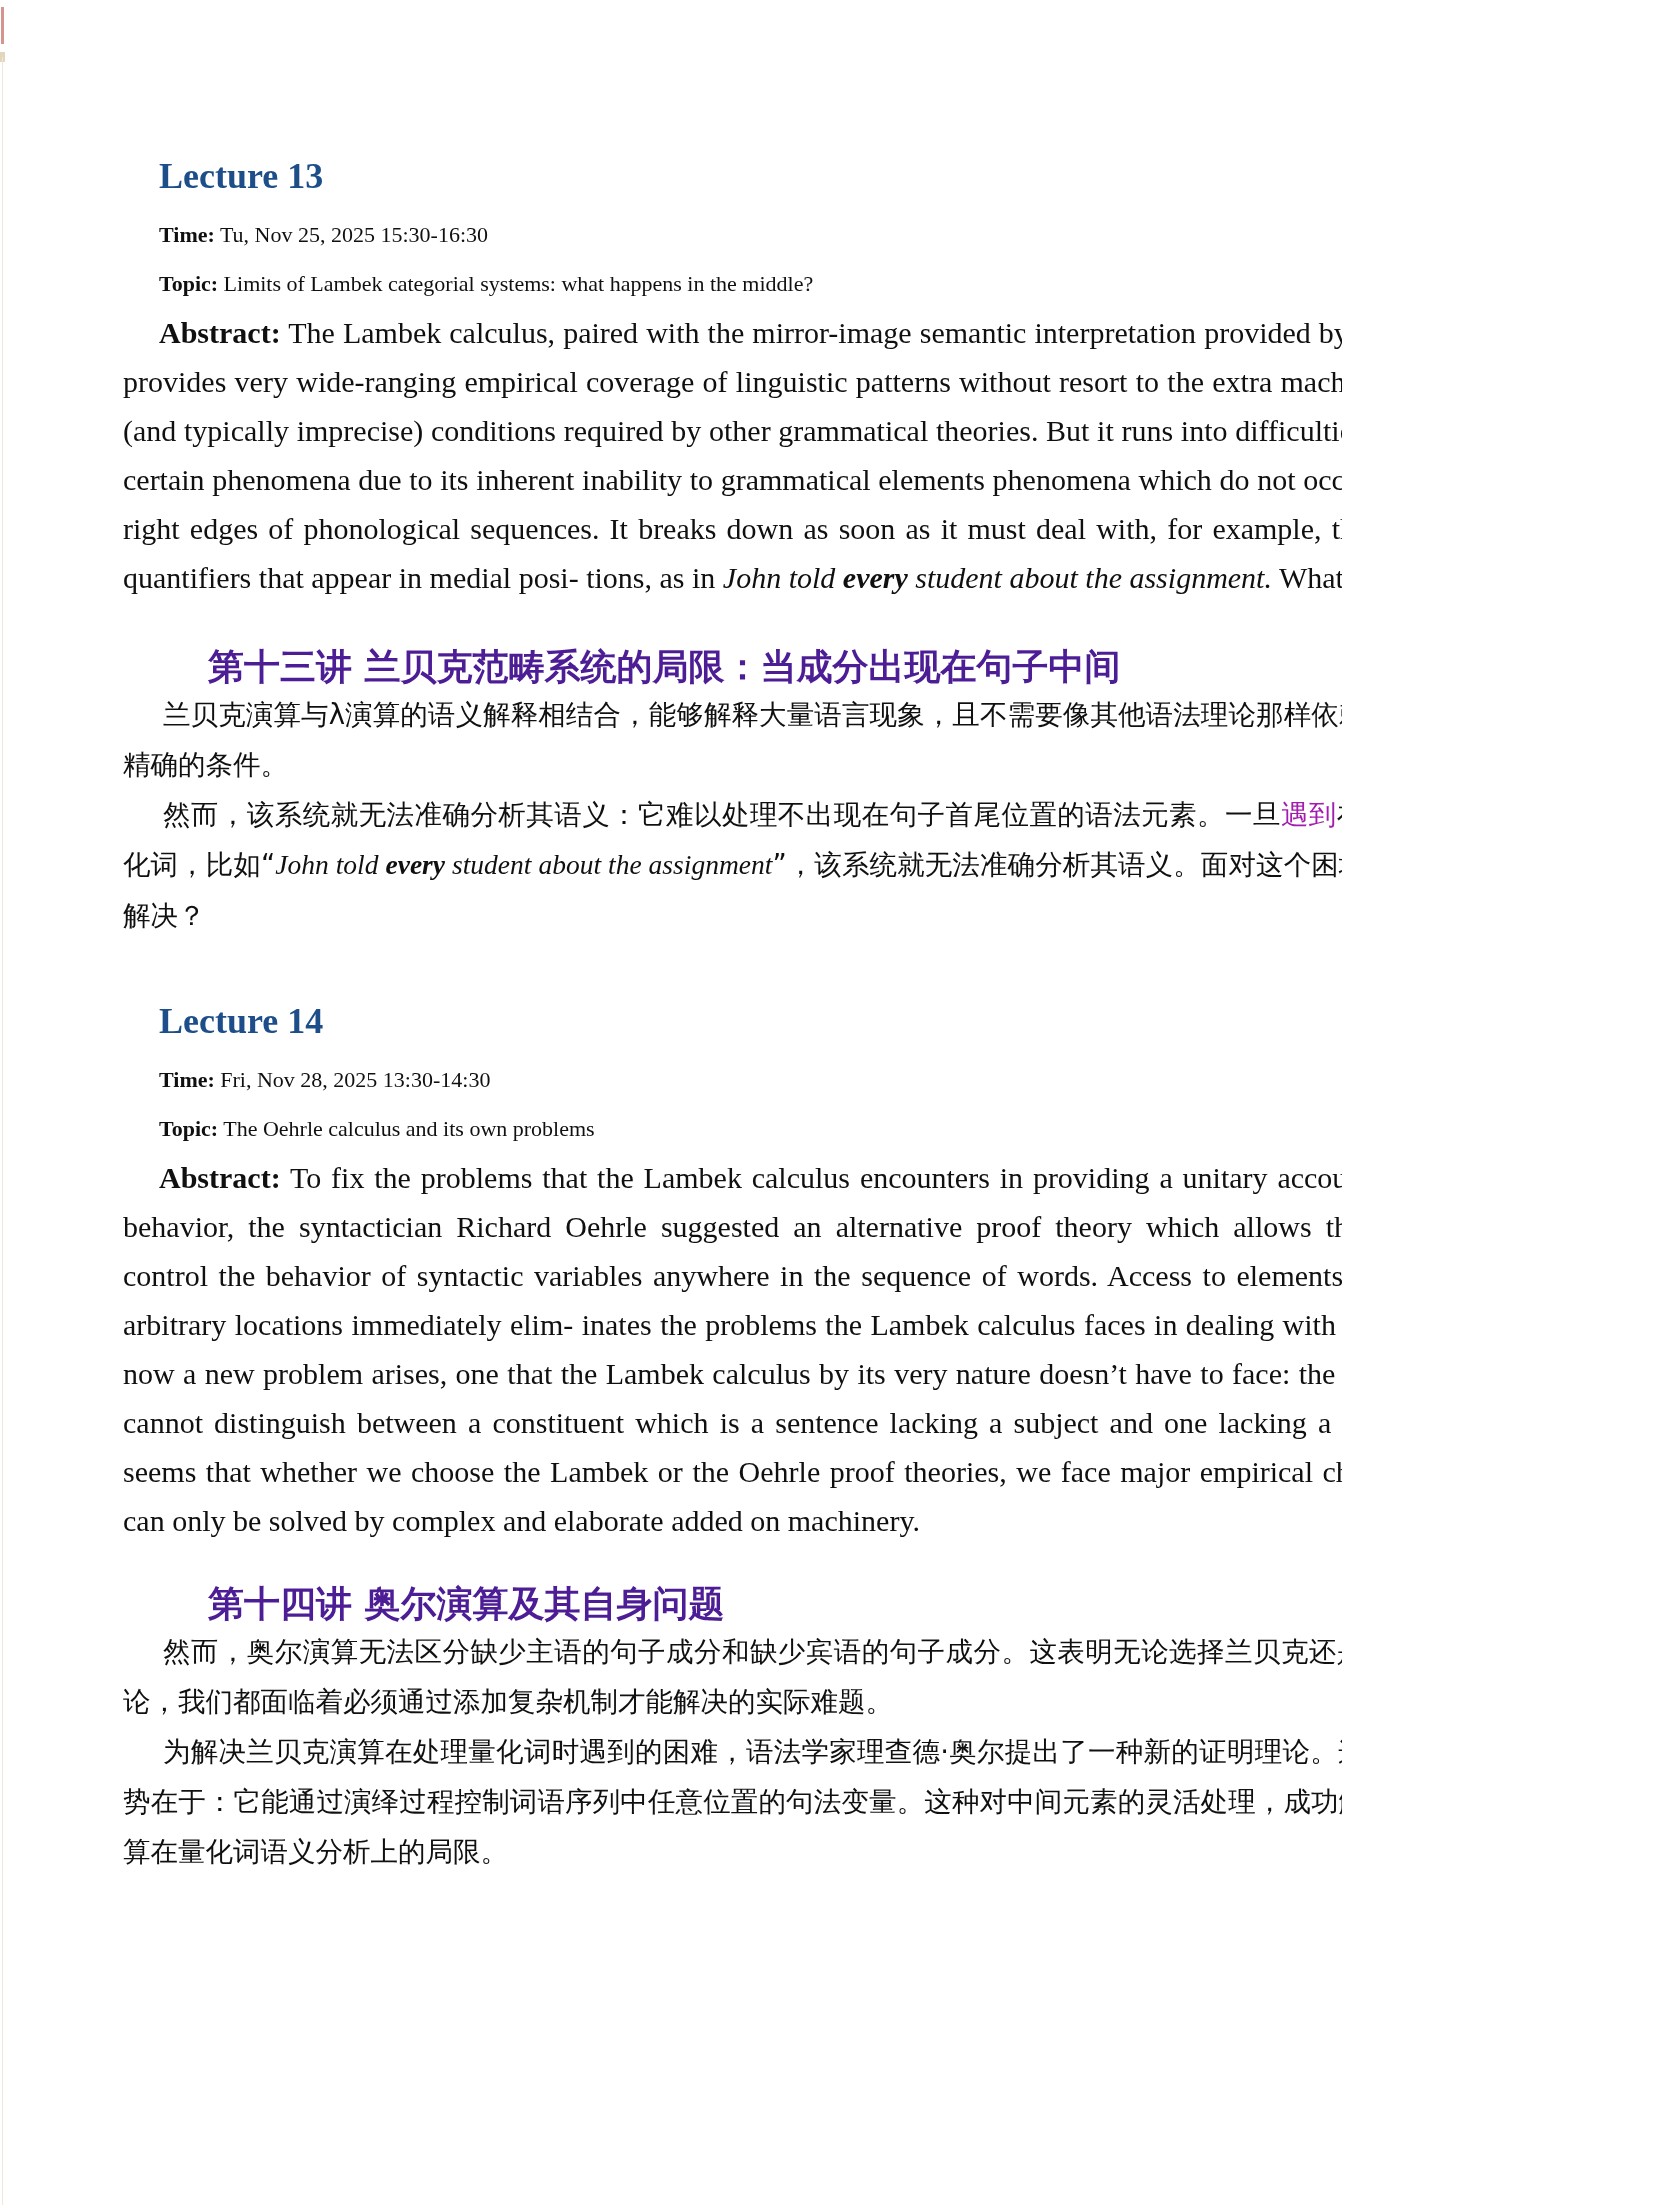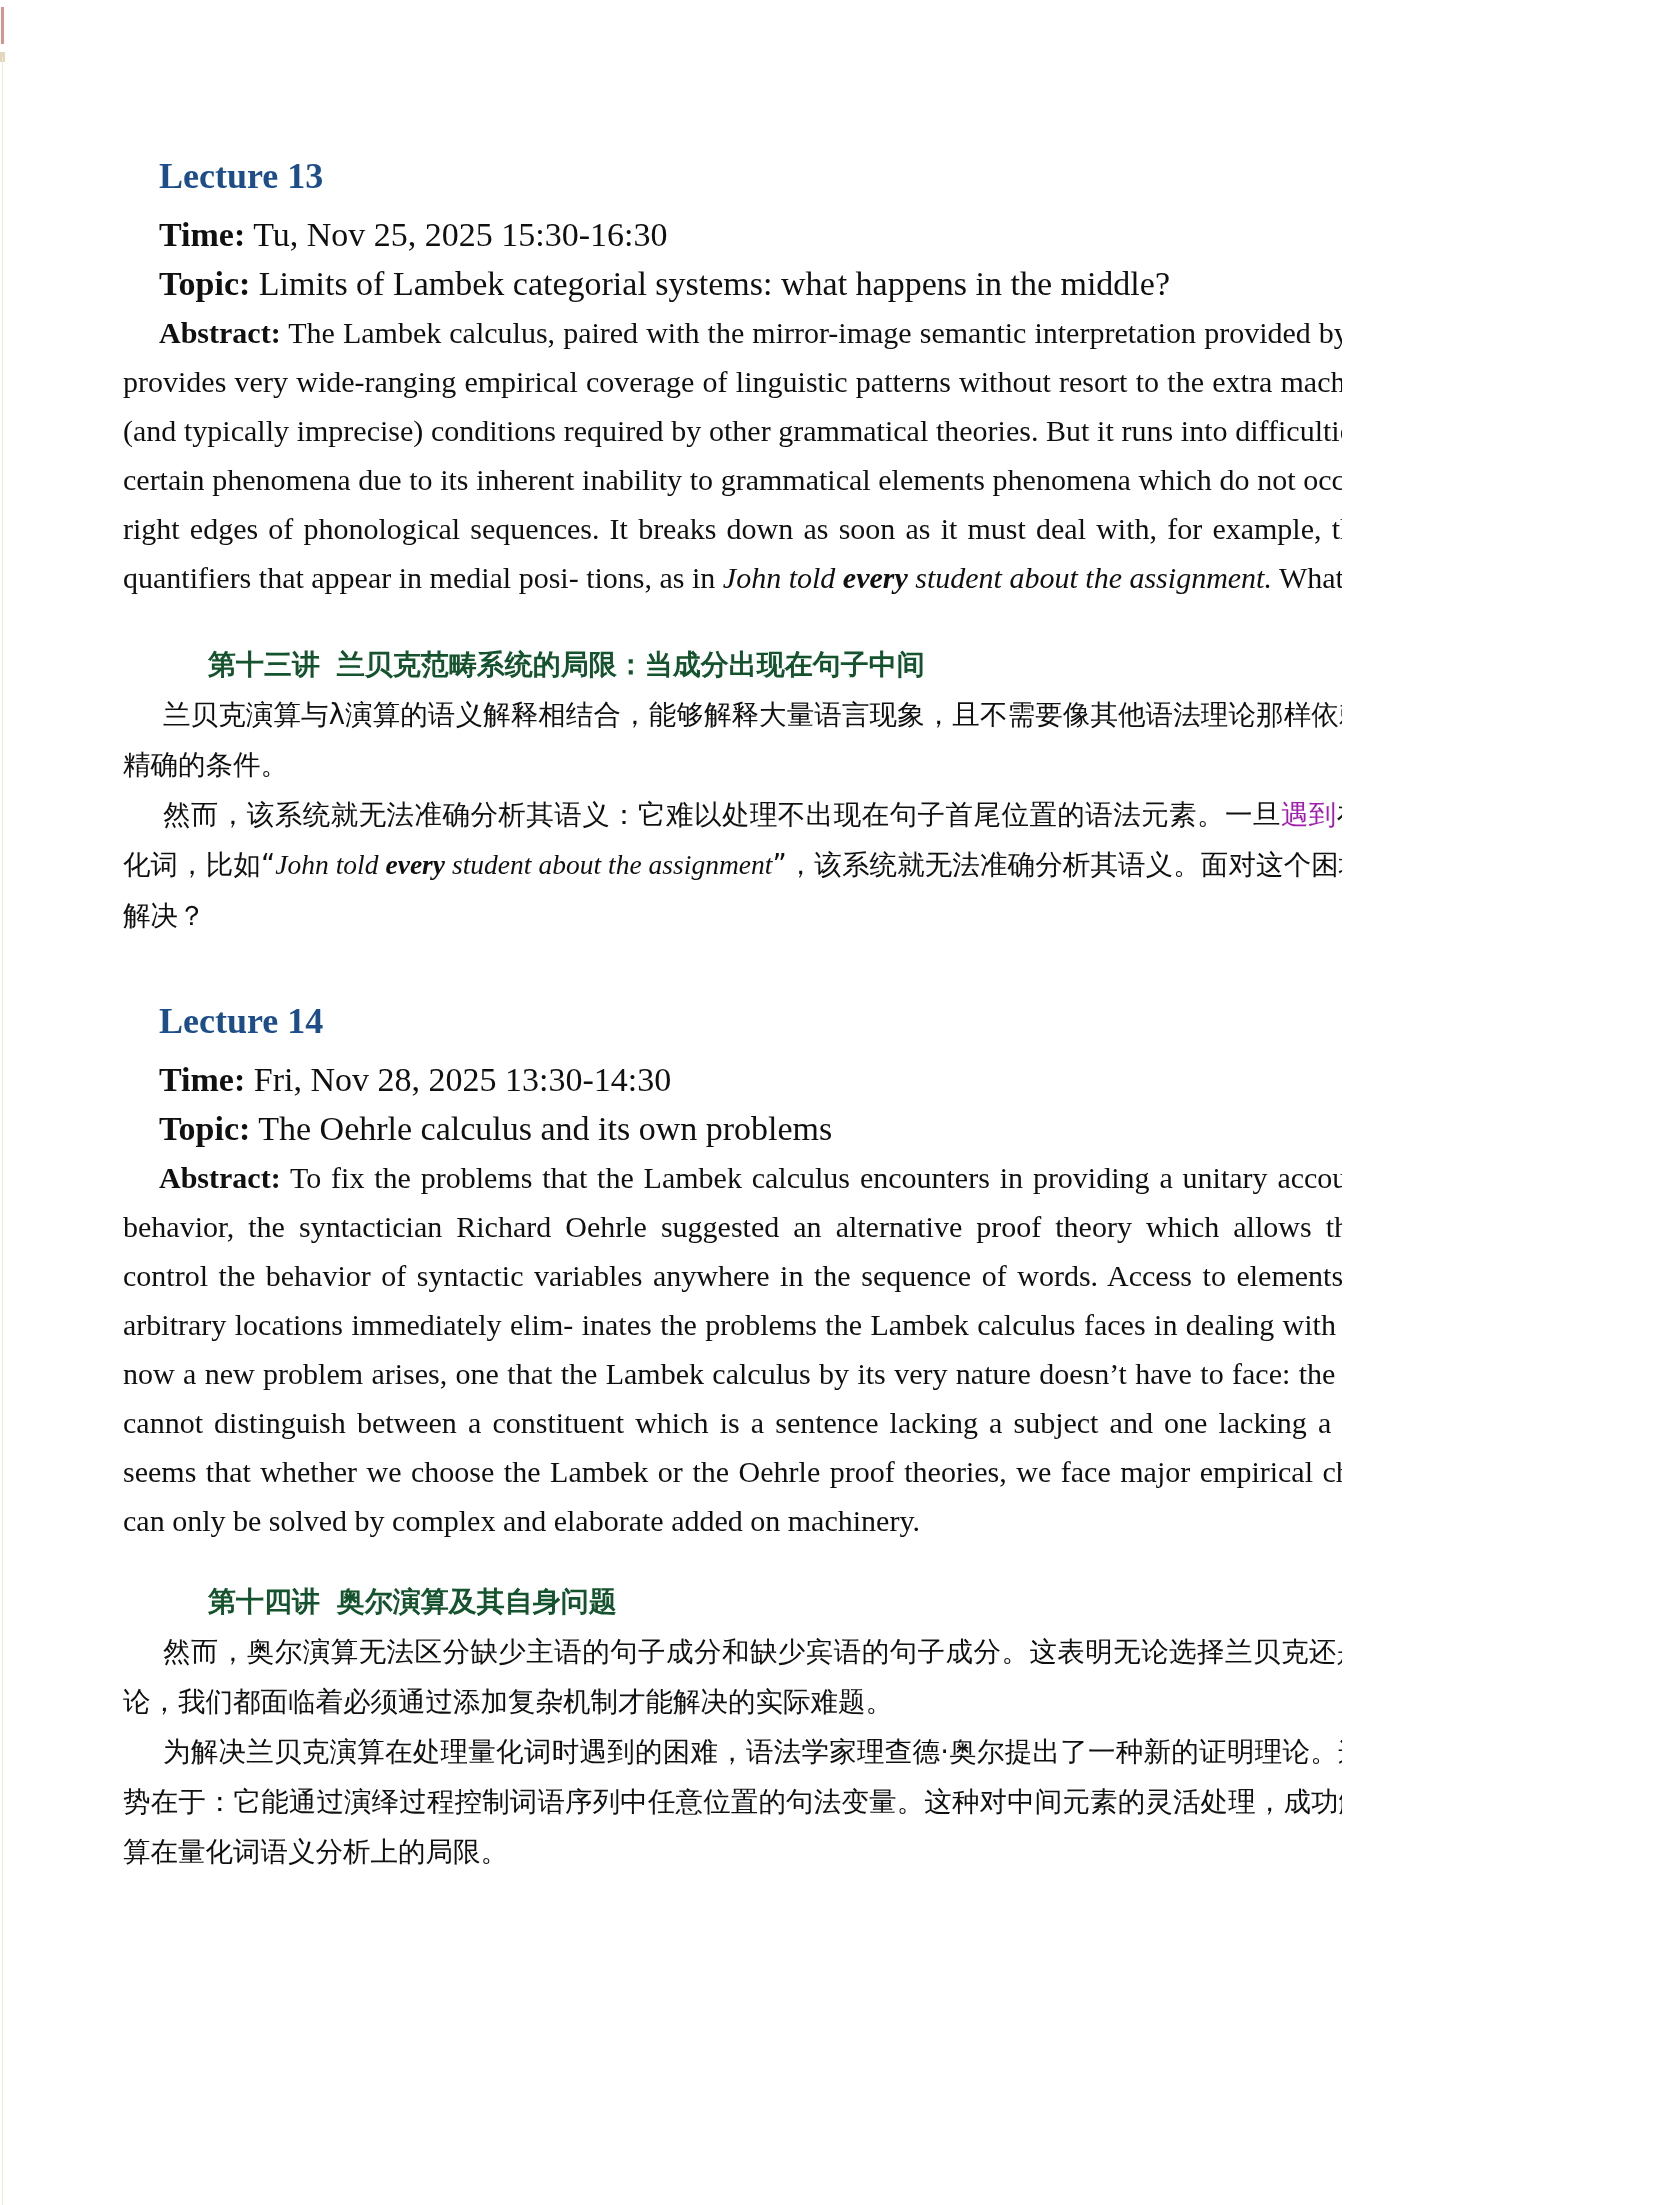--- a/index.html
+++ b/index.html
@@ -22,38 +22,37 @@
     margin:0 0 0 36px;
     font-size:36px;line-height:42px;font-weight:bold;
     color:#1d4e89;
   }
   .lec-title.first{margin-top:155px;}
   .lec-title.second{margin-top:60px;}
 
   .meta-block{margin-top:13px;}
   .meta-block p{margin:0;}
   .meta{
-    font-size:34px;line-height:49px;
+    font-size:22px;line-height:49px;
     text-indent:36px;
   }
   .meta b{font-weight:bold;}
   .abstract{
     font-size:30px;line-height:49px;
     text-align:justify;text-indent:36px;
   }
   .abstract .lbl{font-weight:bold;margin-top:12px;}
   .it{font-style:italic;}
   .it-b{font-style:italic;font-weight:bold;}
 
   .zh{font-family:"DejaVu Sans","Liberation Sans",sans-serif;}
   .zh-title{
     margin:45px 0 0 85px;
-    font-size:28px;line-height:39px;font-weight:bold;
-    color:#14532d;
-    font-family:Liberation Mono, monospace;
+    font-size:36px;line-height:39px;font-weight:bold;
+    color:#4c1d95;
   }
   .zh-title.t14{margin-top:39px;}
   .zh-body{
     margin-top:3.2px;
     font-size:27.5px;line-height:50px;
     text-align:justify;
   }
   .zh-body p{margin:0;text-indent:40px;}
   .zh-en{font-family:"Liberation Serif","DejaVu Serif",serif;font-style:italic;}
   .zh-en-b{font-family:"Liberation Serif","DejaVu Serif",serif;font-style:italic;font-weight:bold;}

